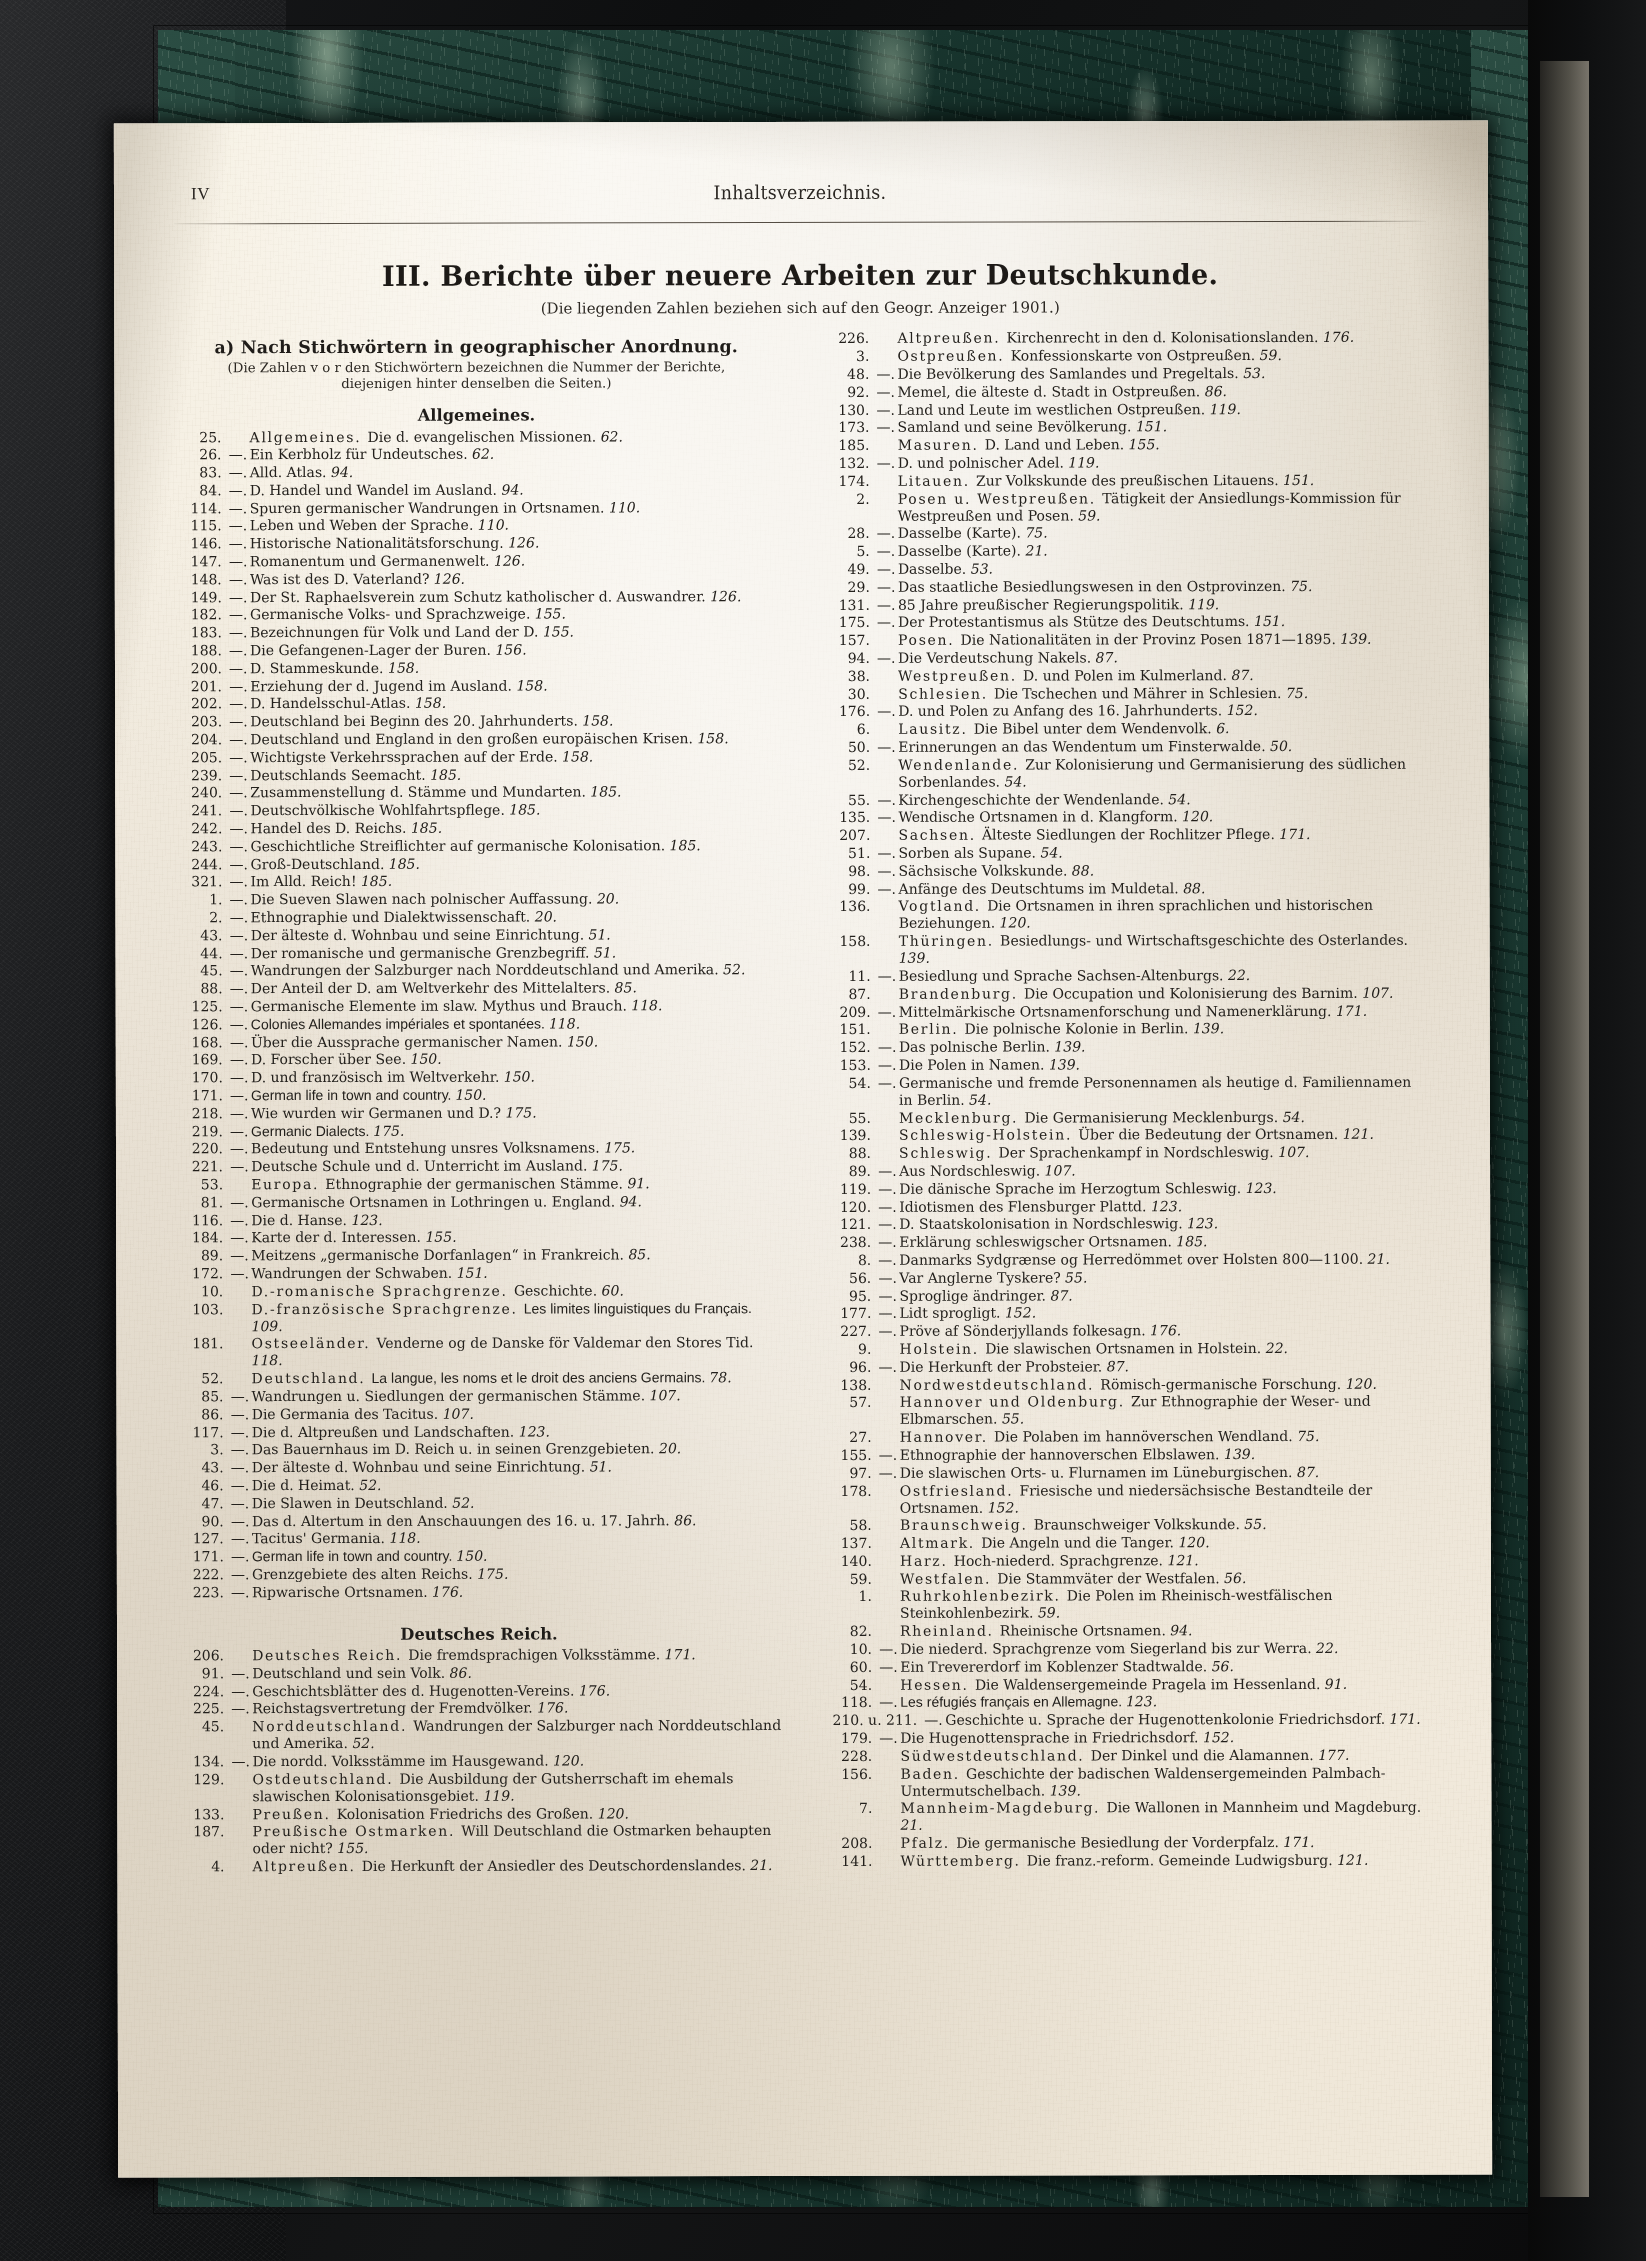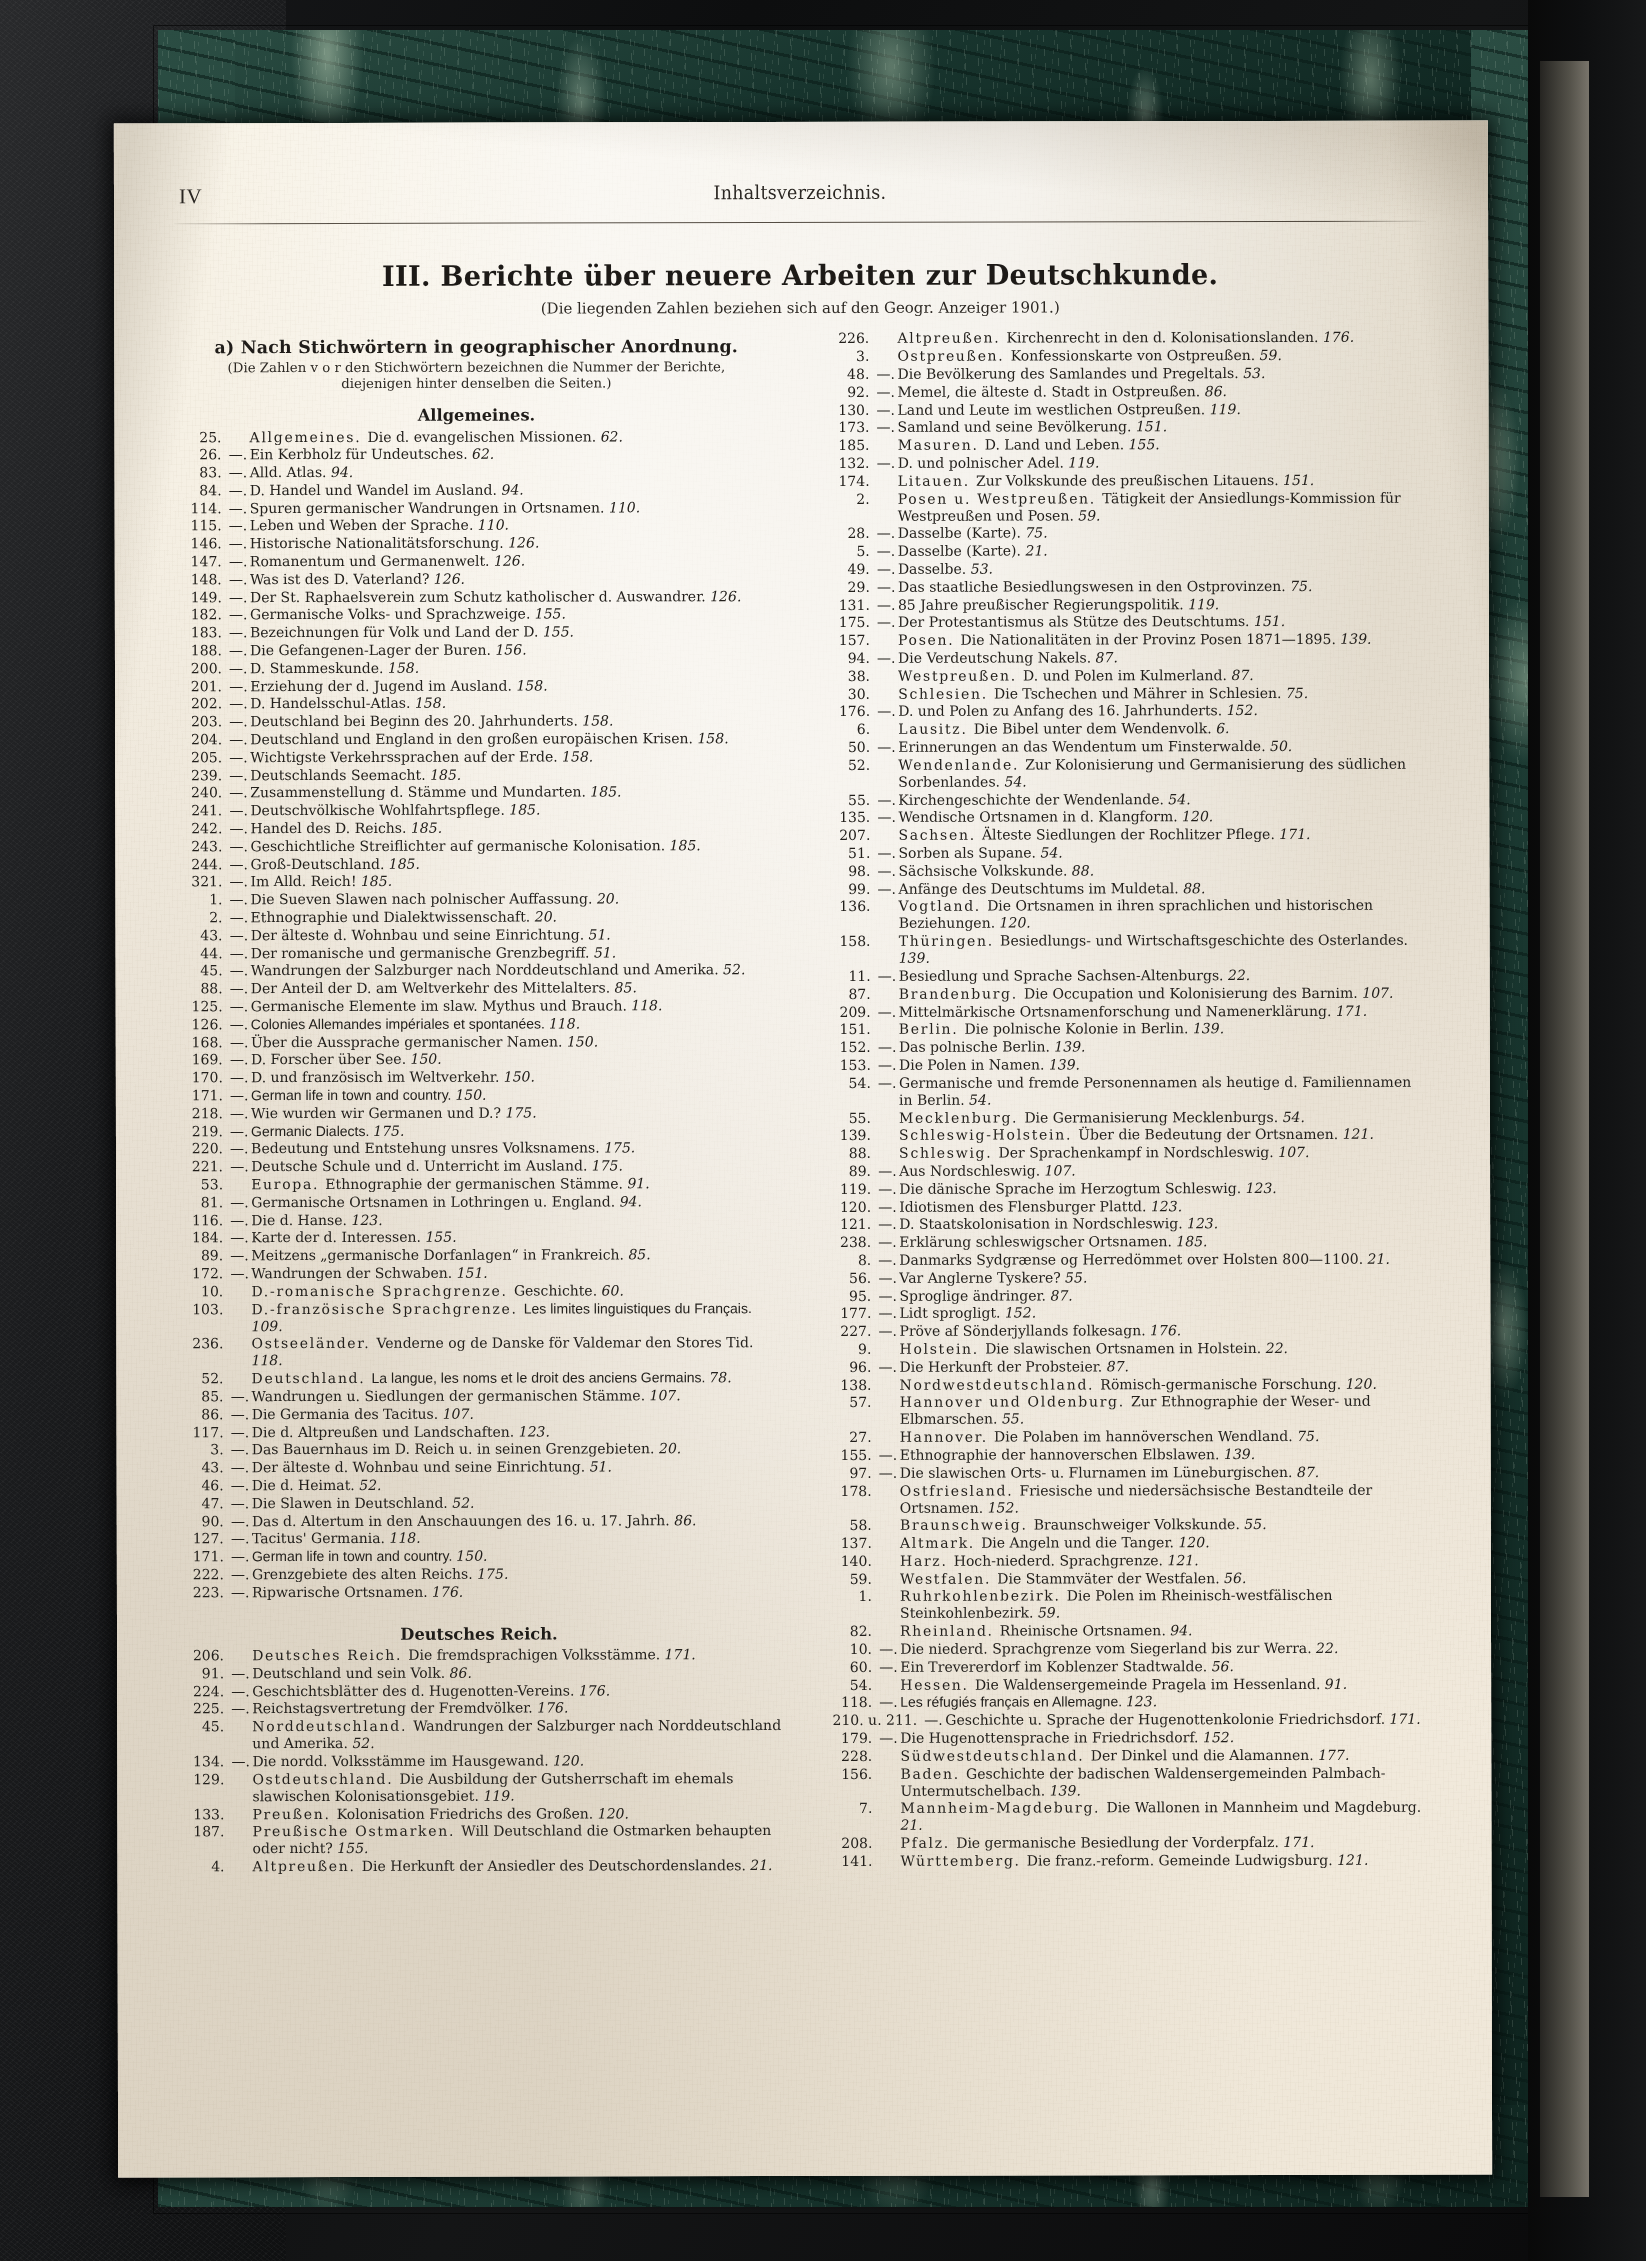--- a/index.html
+++ b/index.html
@@ -87,21 +87,21 @@
   
   .ink{color:#221f1c;}
   .content{
     position:absolute;left:60px;top:56px;width:1252px;height:1941px;
   }
 
   .runhead{
     position:relative;height:47px;
   }
   .folio{
-    position:absolute;left:5px;top:5.1px;font-size:21px;letter-spacing:0.5px;
+    position:absolute;left:17px;top:5.1px;font-size:17px;letter-spacing:0.5px;
     font-family:"Liberation Serif", serif;color:#2a2622;
   }
   .runtitle{
     position:absolute;left:0;right:0;top:3.1px;text-align:center;
     font-size:19px;color:#2a2622;letter-spacing:0.3px;
     transform:scaleX(.92);
   }
   .rule{
     position:absolute;left:0;right:0;top:44px;height:1px;
     background:linear-gradient(90deg,rgba(60,52,42,.05),rgba(60,52,42,.85) 8%,rgba(60,52,42,.9) 92%,rgba(60,52,42,.05));
@@ -439,21 +439,21 @@
                 <span class="num">10.</span>
                 <span class="dash"></span>
                 <span class="body"><span class="kw">D.-romanische Sprachgrenze. </span><span class="title">Geschichte. </span><span class="pg">60.</span></span>
               </li>
               <li class="entry">
                 <span class="num">103.</span>
                 <span class="dash"></span>
                 <span class="body"><span class="kw">D.-französische Sprachgrenze. </span><span class="title rom">Les limites linguistiques du Français. </span><span class="pg">109.</span></span>
               </li>
               <li class="entry">
-                <span class="num">236.</span>
+                <span class="num">181.</span>
                 <span class="dash"></span>
                 <span class="body"><span class="kw">Ostseeländer. </span><span class="title">Venderne og de Danske för Valdemar den Stores Tid. </span><span class="pg">118.</span></span>
               </li>
               <li class="entry">
                 <span class="num">52.</span>
                 <span class="dash"></span>
                 <span class="body"><span class="kw">Deutschland. </span><span class="title rom">La langue, les noms et le droit des anciens Germains. </span><span class="pg">78.</span></span>
               </li>
               <li class="entry">
                 <span class="num">85.</span>

